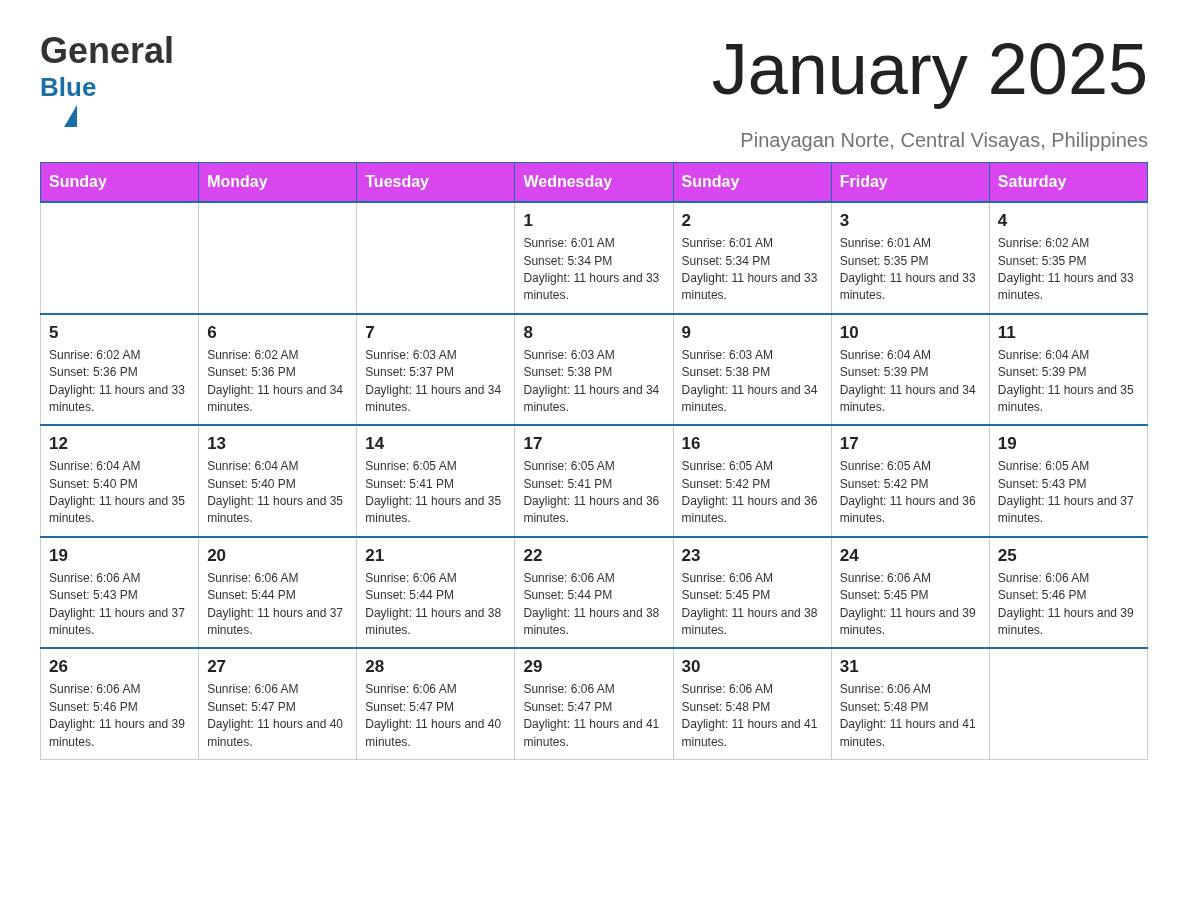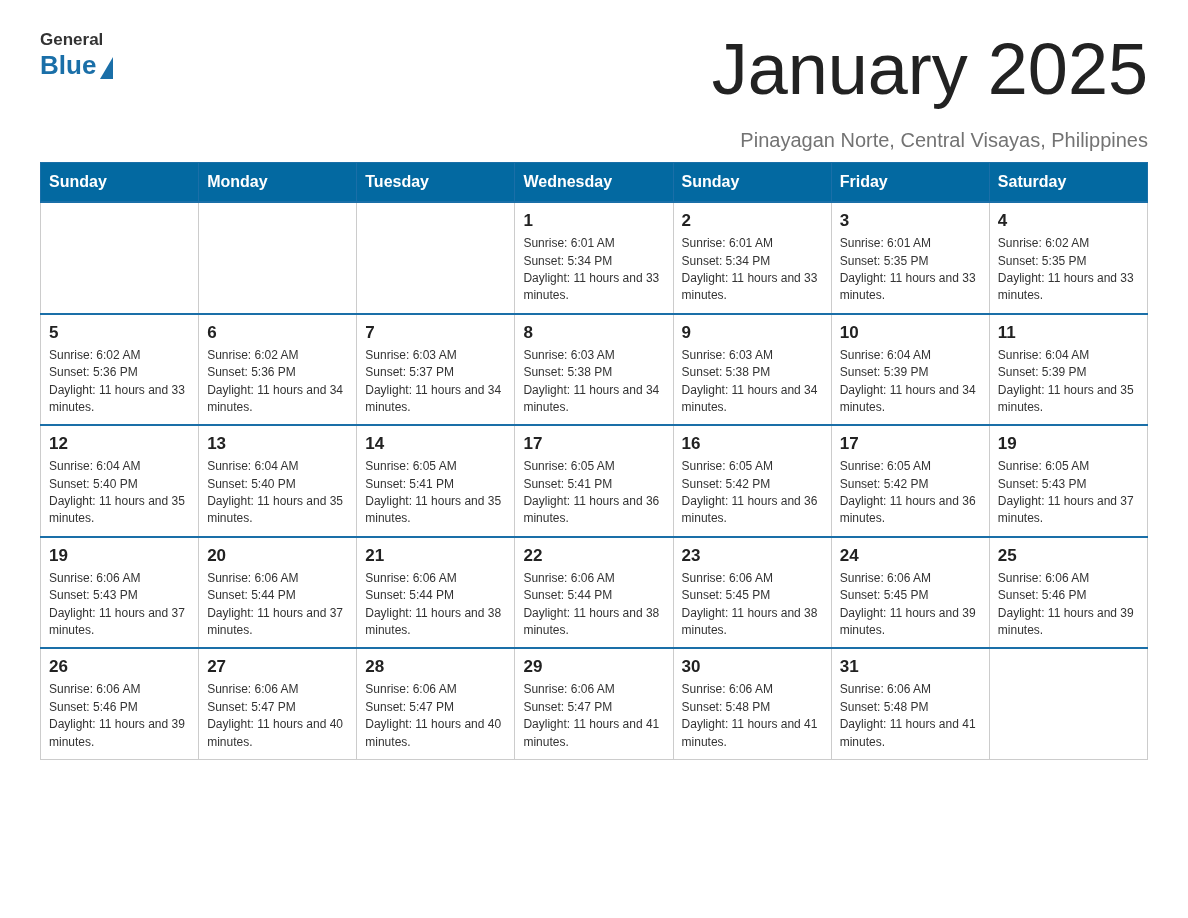--- a/index.html
+++ b/index.html
@@ -15,29 +15,30 @@
       justify-content: space-between;
       align-items: flex-start;
       margin-bottom: 8px;
     }
     .logo {
       display: flex;
       flex-direction: column;
       align-items: flex-start;
     }
     .logo-general {
-      font-size: 17px;
+      font-size: 36px;
       font-weight: bold;
       color: #333;
       letter-spacing: 0;
     }
     .logo-blue-row {
       display: flex;
       align-items: center;
       gap: 0;
+      flex-direction: column;
     }
     .logo-blue-text {
       font-size: 26px;
       font-weight: bold;
       color: #1a6fa8;
     }
     .logo-triangle {
       width: 0;
       height: 0;
       border-left: 13px solid transparent;
@@ -60,21 +61,21 @@
       font-size: 20px;
       color: #737373;
       margin-top: 20px;
     }
     .calendar {
       width: 100%;
       border-collapse: collapse;
       margin-top: 10px;
     }
     .calendar th {
-      background-color: #0369a1;
+      background-color: #d946ef;
       color: #fff;
       font-size: 16px;
       font-weight: bold;
       padding: 10px 8px;
       text-align: left;
       border: 1px solid #1a6fa8;
     }
     .calendar td {
       border: 1px solid #ccc;
       vertical-align: top;

